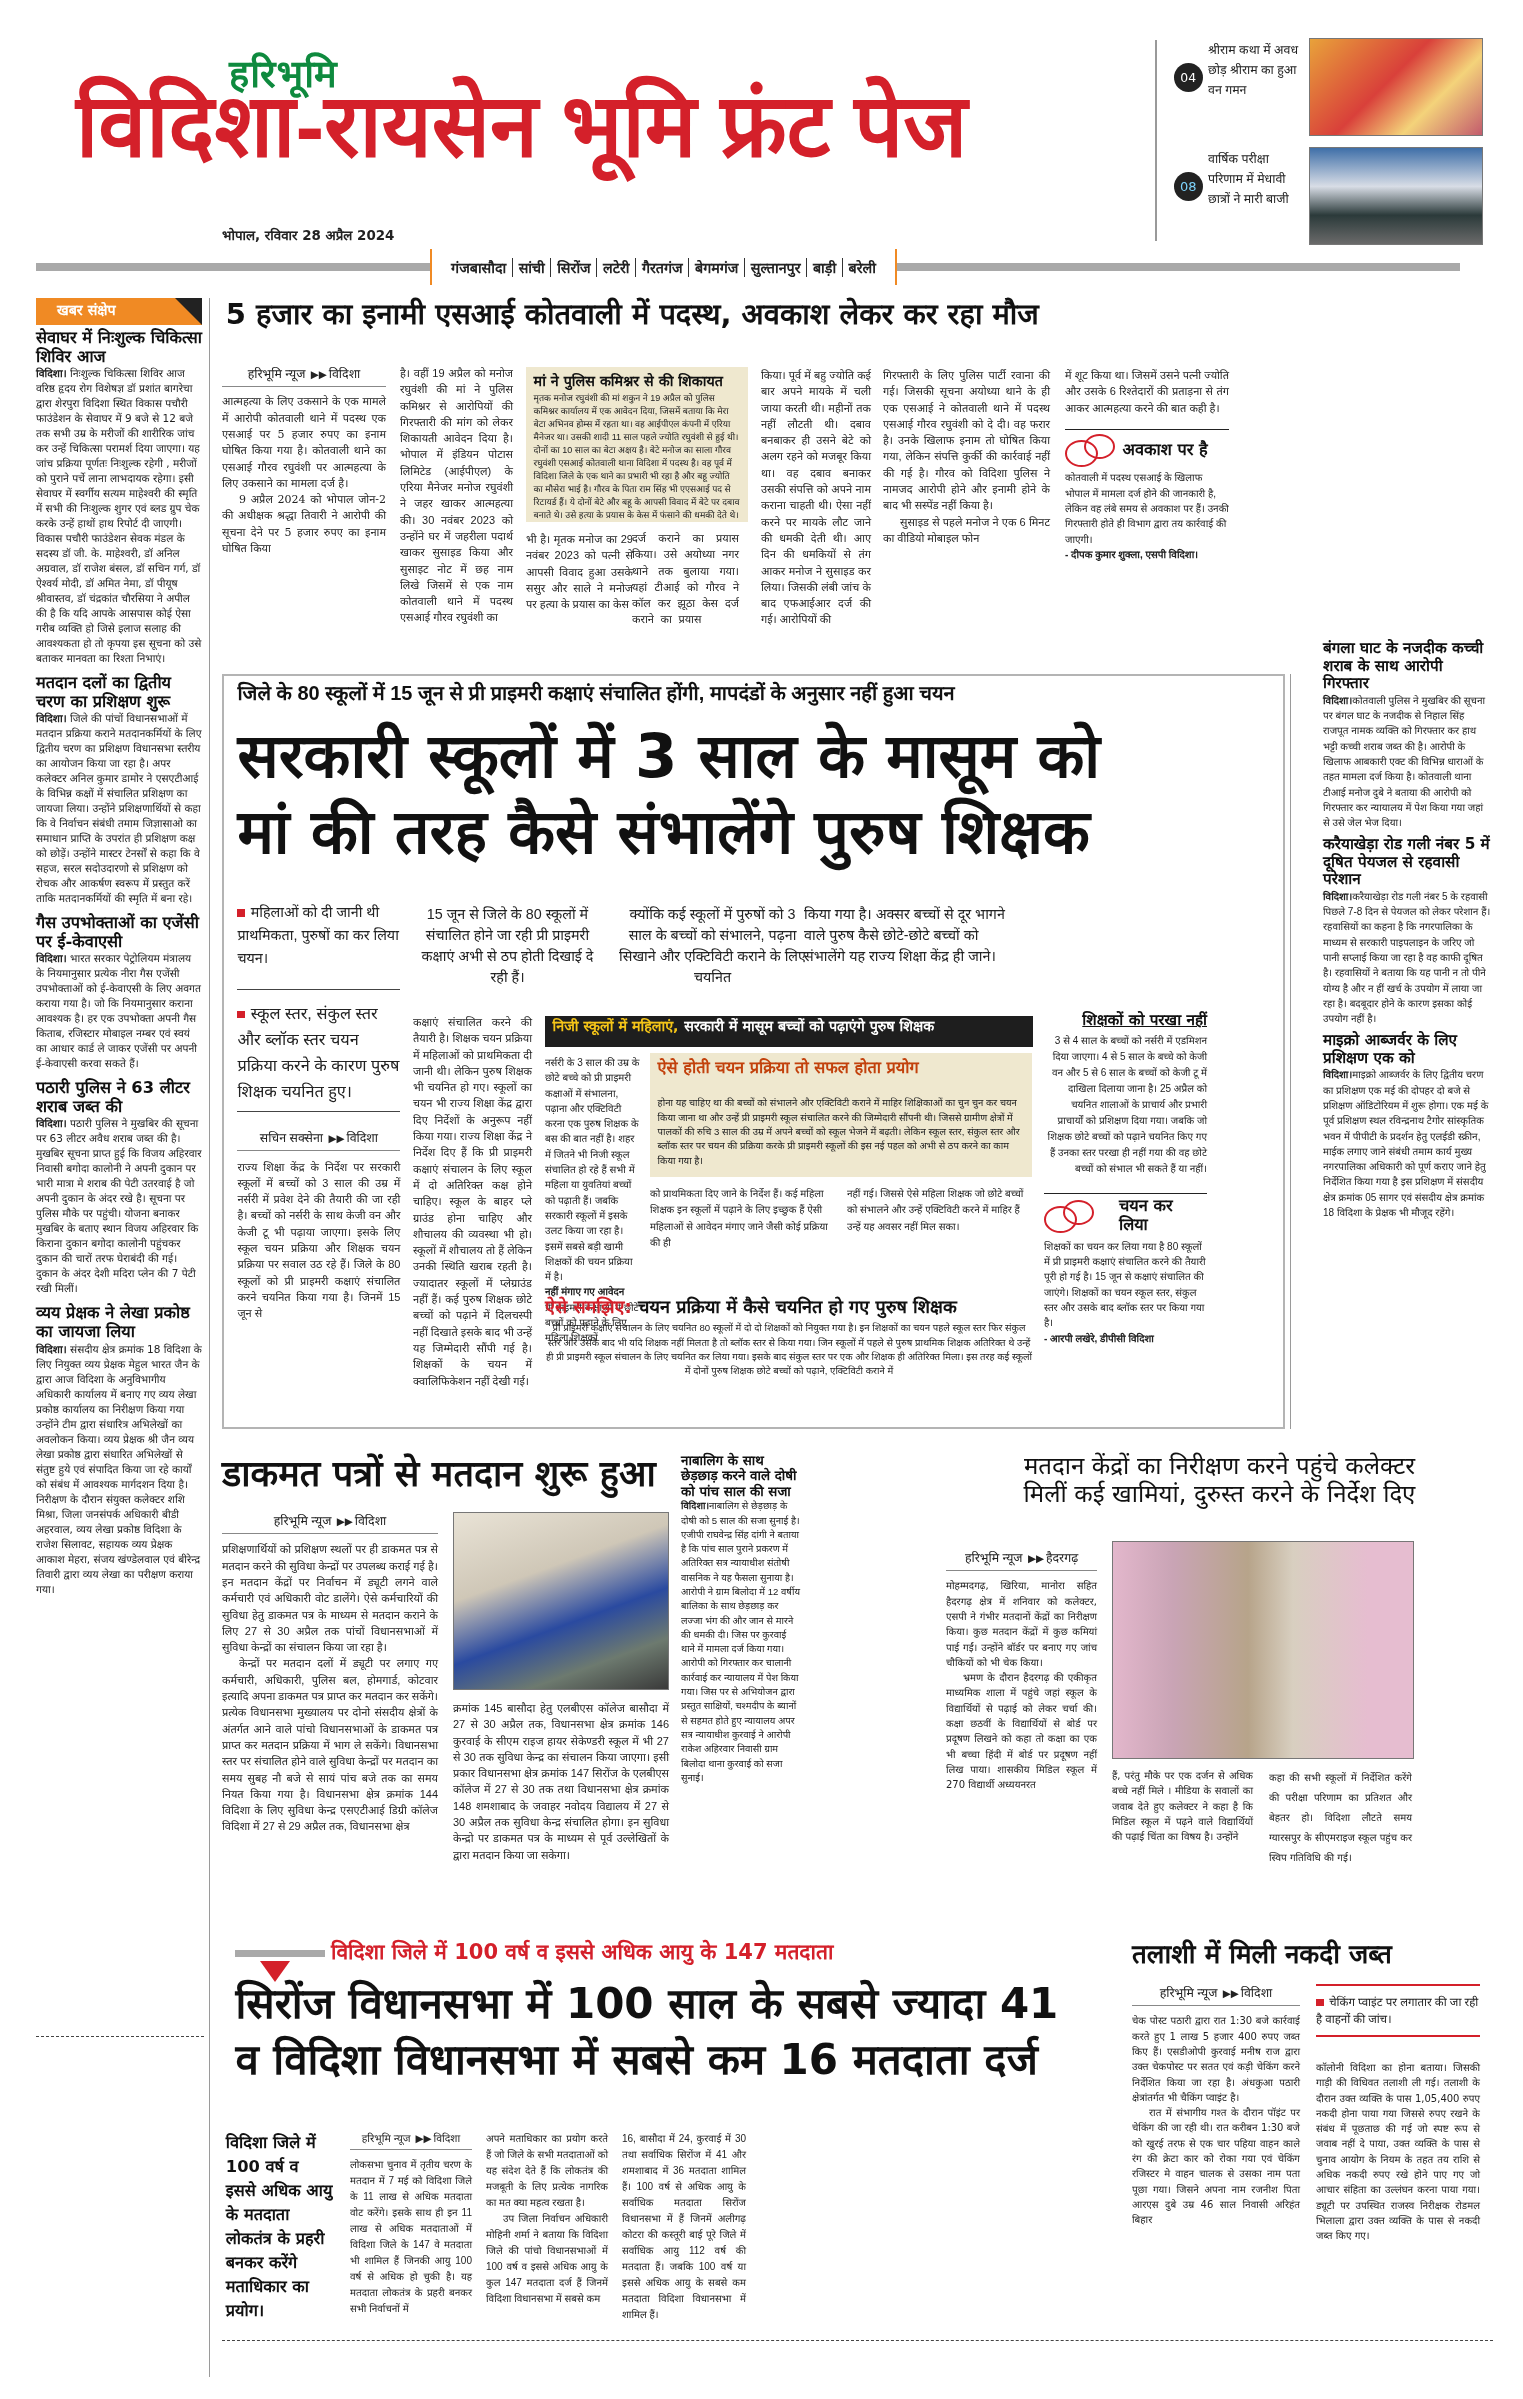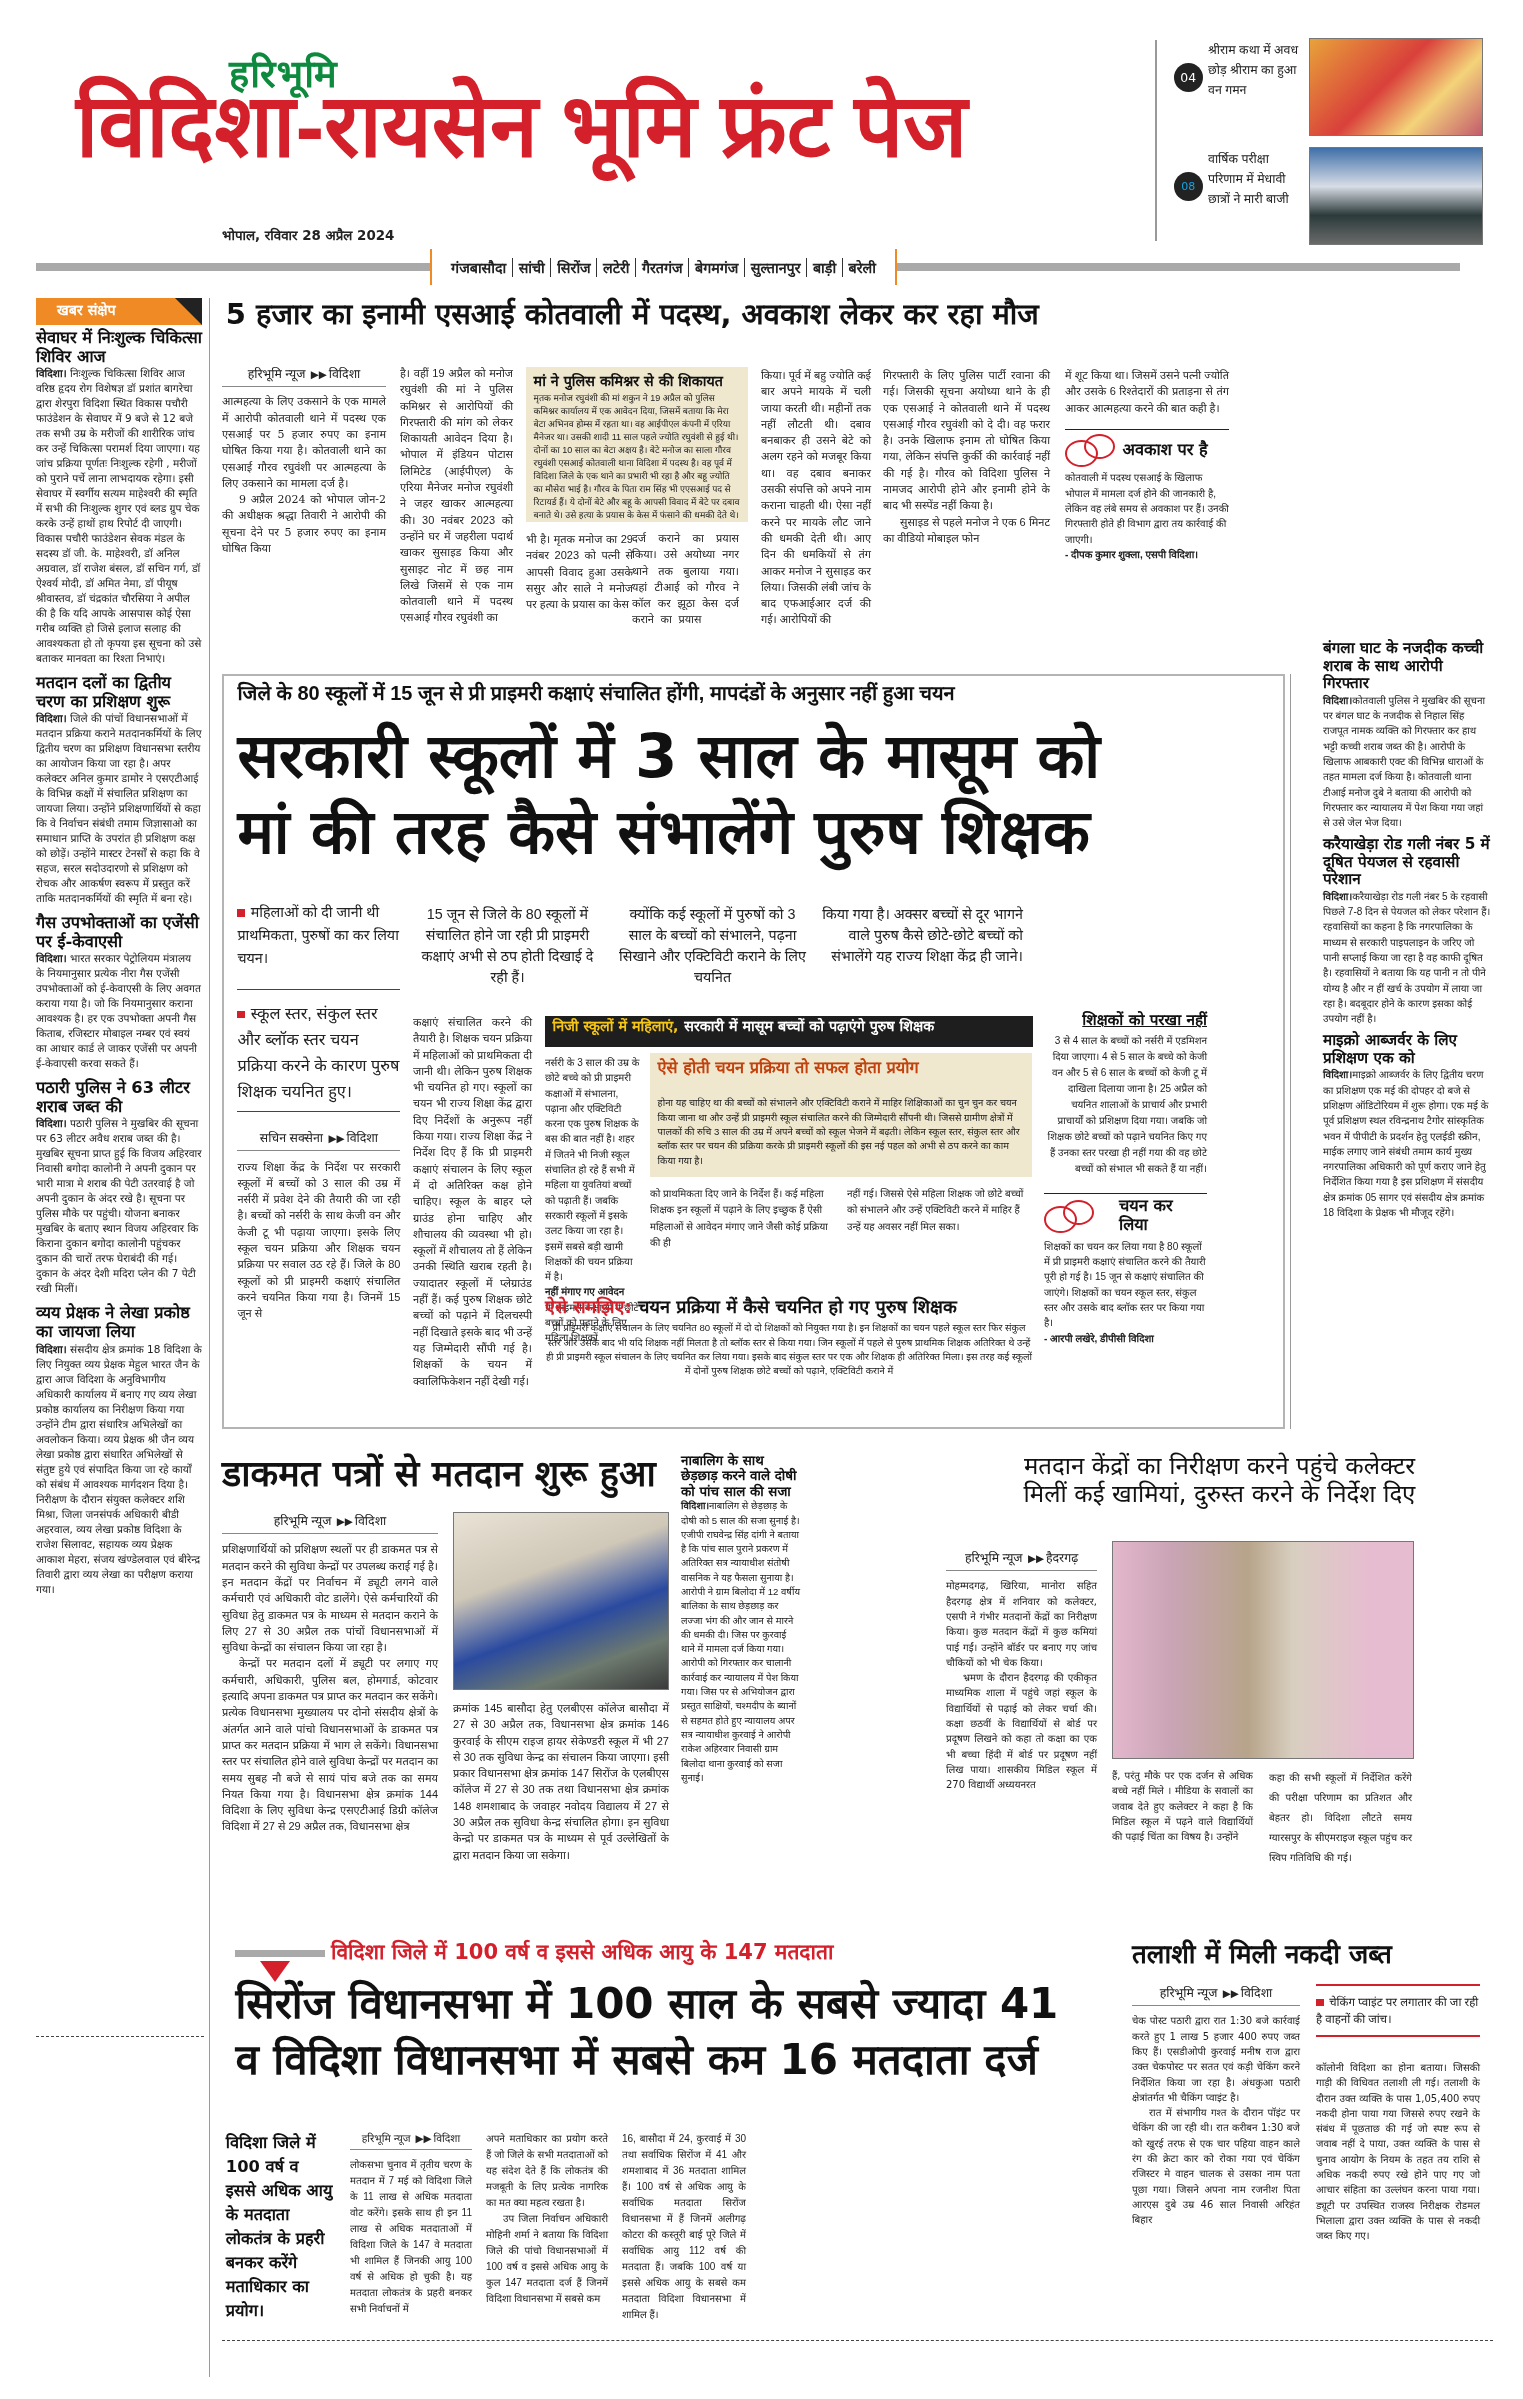--- a/index.html
+++ b/index.html
@@ -40,21 +40,21 @@
     <span style="padding:0 5.7px">बरेली</span>
   </div>
 
   <div class="abs" style="left:1155px;top:40px;width:1.9px;height:201px;background:#999"></div>
   <div class="abs" style="left:1168px;top:38px;width:325px;height:99px">
     <div class="abs" style="left:5.7px;top:25px;width:29px;height:29px;border-radius:50%;background:#222;color:#fff;font-size:12.4px;display:flex;align-items:center;justify-content:center">04</div>
     <div class="abs cond" style="left:40px;top:1.9px;width:96px;font-size:12.4px;line-height:20px">श्रीराम कथा में अवध छोड़ श्रीराम का हुआ वन गमन</div>
     <div class="abs photo" style="left:141px;top:0;width:174px;height:98px;background:linear-gradient(135deg,#e8a23a,#d9403a 45%,#f4d37a 70%,#c35b6d)"></div>
   </div>
   <div class="abs" style="left:1168px;top:147px;width:325px;height:99px">
-    <div class="abs" style="left:5.7px;top:25px;width:29px;height:29px;border-radius:50%;background:#222;color:#0ea5e9;font-size:11px;display:flex;align-items:center;justify-content:center">08</div>
+    <div class="abs" style="left:5.7px;top:25px;width:29px;height:29px;border-radius:50%;background:#222;color:#7dd3fc;font-size:13px;display:flex;align-items:center;justify-content:center">08</div>
     <div class="abs cond" style="left:40px;top:1.9px;width:96px;font-size:12.4px;line-height:20px">वार्षिक परीक्षा परिणाम में मेधावी छात्रों ने मारी बाजी</div>
     <div class="abs photo" style="left:141px;top:0;width:174px;height:98px;background:linear-gradient(180deg,#3f6fa8,#d8dde6 40%,#2b3a3a 70%,#6a6a6a)"></div>
   </div>
 </div>
 
 <div class="abs" style="left:36px;top:298px;width:166px;height:2084px">
   <div style="background:#f08a24;color:#fff;font-weight:bold;font-size:14.3px;padding:1.9px 0 1.9px 21px;height:27px;position:relative">
     <span>खबर संक्षेप</span>
     <span style="position:absolute;right:0;top:0;width:0;height:0;border-top:27px solid #222;border-left:27px solid transparent"></span>
   </div>
@@ -120,21 +120,21 @@
 
   <div class="abs" style="left:13.4px;top:225px;width:163px">
     <div class="cond" style="font-size:14.3px;line-height:23px;border-bottom:1px solid #444;padding-bottom:19px"><span class="bullet-sq"></span><span>महिलाओं को दी जानी थी प्राथमिकता, पुरुषों का कर लिया चयन।</span></div>
     <div class="cond" style="font-size:16.3px;line-height:26px;border-bottom:1px solid #444;padding:9.6px 0 7.6px"><span class="bullet-sq"></span><span>स्कूल स्तर, संकुल स्तर और ब्लॉक स्तर चयन प्रक्रिया करने के कारण पुरुष शिक्षक चयनित हुए।</span></div>
     <div class="byline" style="margin-top:17px"><span>सचिन सक्सेना</span> <span class="arrow">▶▶</span><span>विदिशा</span></div>
     <p class="body-text" style="font-family:'Liberation Sans',sans-serif">राज्य शिक्षा केंद्र के निर्देश पर सरकारी स्कूलों में बच्चों को 3 साल की उम्र में नर्सरी में प्रवेश देने की तैयारी की जा रही है। बच्चों को नर्सरी के साथ केजी वन और केजी टू भी पढ़ाया जाएगा। इसके लिए स्कूल चयन प्रक्रिया और शिक्षक चयन प्रक्रिया पर सवाल उठ रहे हैं। जिले के 80 स्कूलों को प्री प्राइमरी कक्षाएं संचालित करने चयनित किया गया है। जिनमें 15 जून से</p>
   </div>
 
   <div class="abs cond" style="left:189px;top:228px;width:189px;font-size:14.3px;line-height:21px;text-align:center">15 जून से जिले के 80 स्कूलों में संचालित होने जा रही प्री प्राइमरी कक्षाएं अभी से ठप होती दिखाई दे रही हैं।</div>
   <div class="abs cond" style="left:394px;top:228px;width:189px;font-size:14.3px;line-height:21px;text-align:center">क्योंकि कई स्कूलों में पुरुषों को 3 साल के बच्चों को संभालने, पढ़ना सिखाने और एक्टिविटी कराने के लिए चयनित</div>
-  <div class="abs cond" style="left:598px;top:228px;width:201px;font-size:14.3px;line-height:21px;text-align:right">किया गया है। अक्सर बच्चों से दूर भागने वाले पुरुष कैसे छोटे-छोटे बच्चों को संभालेंगे यह राज्य शिक्षा केंद्र ही जाने।</div>
+  <div class="abs cond" style="left:580px;top:228px;width:201px;font-size:14.3px;line-height:21px;text-align:left">किया गया है। अक्सर बच्चों से दूर भागने वाले पुरुष कैसे छोटे-छोटे बच्चों को संभालेंगे यह राज्य शिक्षा केंद्र ही जाने।</div>
 
   <div class="abs body-text" style="left:189px;top:338px;width:119px;font-family:'Liberation Sans',sans-serif">कक्षाएं संचालित करने की तैयारी है। शिक्षक चयन प्रक्रिया में महिलाओं को प्राथमिकता दी जानी थी। लेकिन पुरुष शिक्षक भी चयनित हो गए। स्कूलों का चयन भी राज्य शिक्षा केंद्र द्वारा दिए निर्देशों के अनुरूप नहीं किया गया। राज्य शिक्षा केंद्र ने निर्देश दिए हैं कि प्री प्राइमरी कक्षाएं संचालन के लिए स्कूल में दो अतिरिक्त कक्ष होने चाहिए। स्कूल के बाहर प्ले ग्राउंड होना चाहिए और शौचालय की व्यवस्था भी हो। स्कूलों में शौचालय तो हैं लेकिन उनकी स्थिति खराब रहती है। ज्यादातर स्कूलों में प्लेग्राउंड नहीं हैं। कई पुरुष शिक्षक छोटे बच्चों को पढ़ाने में दिलचस्पी नहीं दिखाते इसके बाद भी उन्हें यह जिम्मेदारी सौंपी गई है। शिक्षकों के चयन में क्वालिफिकेशन नहीं देखी गई।</div>
 
   <div class="abs" style="left:321px;top:340px;width:488px;height:31px;background:#1e1e1e;color:#fff;font-weight:bold;font-size:14.3px;display:flex;align-items:flex-start;padding-left:7.6px;white-space:nowrap;overflow:hidden">
     <span style="color:#f5c518;margin-right:5.7px">निजी स्कूलों में महिलाएं,</span>
       <span>सरकारी में मासूम बच्चों को पढ़ाएंगे पुरुष शिक्षक</span>
   </div>
   <div class="abs" style="left:321px;top:379px;width:96px">
     <p class="cond" style="font-size:10px;line-height:15.3px">नर्सरी के 3 साल की उम्र के छोटे बच्चे को प्री प्राइमरी कक्षाओं में संभालना, पढ़ाना और एक्टिविटी करना एक पुरुष शिक्षक के बस की बात नहीं है। शहर में जितने भी निजी स्कूल संचालित हो रहे हैं सभी में महिला या युवतियां बच्चों को पढ़ाती हैं। जबकि सरकारी स्कूलों में इसके उलट किया जा रहा है। इसमें सबसे बड़ी खामी शिक्षकों की चयन प्रक्रिया में है।</p>
     <p class="cond" style="font-size:10px;line-height:15.3px;font-weight:bold">नहीं मंगाए गए आवेदन</p>

